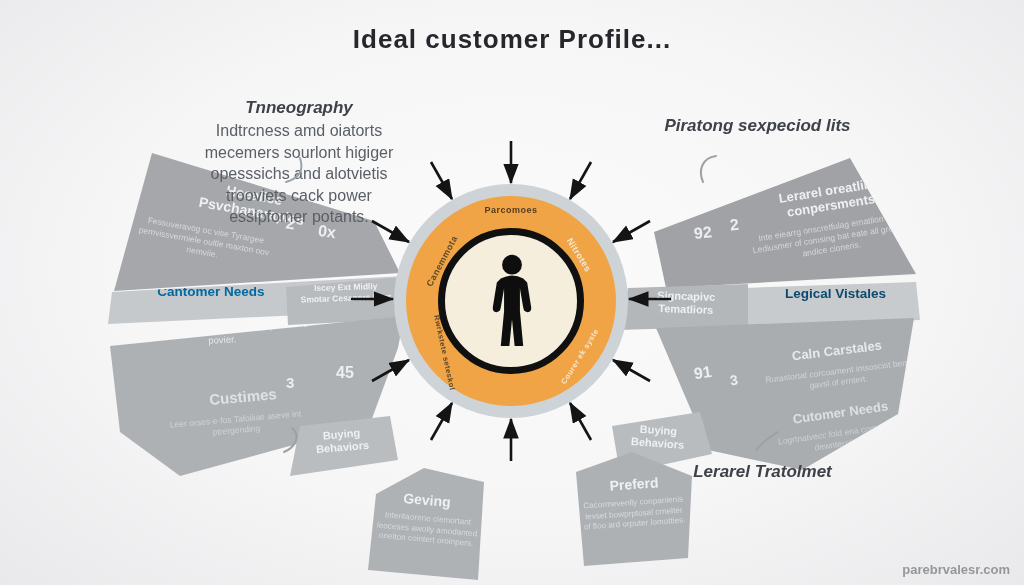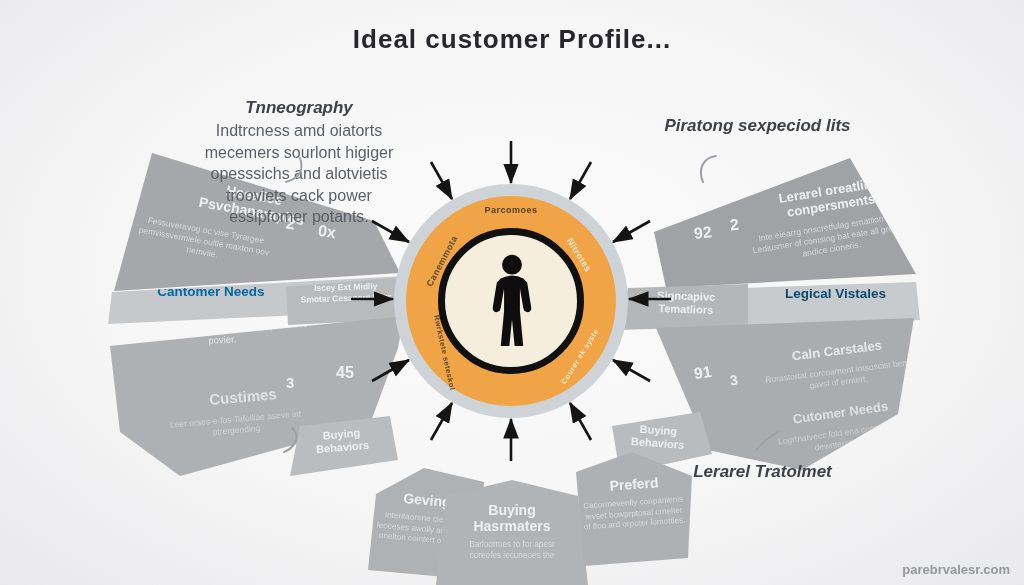--- a/index.html
+++ b/index.html
@@ -108,25 +108,20 @@
   <div class="abs wedge" style="left:604px;top:410px;width:108px;height:64px;background:#b9bcbf;
        clip-path:polygon(8px 16px,96px 2px,108px 44px,16px 64px);">
     <div class="wtitle" style="left:12px;top:14px;width:84px;font-size:11px;transform:rotate(4deg);">Buying Behaviors</div>
   </div>
 
   <div class="abs wedge" style="left:366px;top:466px;width:122px;height:114px;background:#aeb2b5;
        clip-path:polygon(10px 28px,58px 2px,118px 16px,112px 114px,2px 104px);">
     <div class="wtitle" style="left:12px;top:26px;width:98px;font-size:14px;transform:rotate(5deg);">Geving</div>
     <div class="wbody" style="left:10px;top:48px;width:102px;font-size:8.2px;transform:rotate(5deg);">Interitaorene ciemortant leoceses awolly amodanted onelton cointert oroinpers.</div>
   </div>
-  <div class="abs wedge" style="left:436px;top:480px;width:152px;height:105px;background:#b0b4b7;
-       clip-path:polygon(10px 16px,76px 0px,142px 16px,152px 105px,0px 105px);">
-    <div class="wtitle" style="left:16px;top:22px;width:120px;font-size:14px;">Buying Hasrmaters</div>
-    <div class="wbody" style="left:22px;top:60px;width:108px;font-size:8.2px;">Barloormes to for apesr coreofes iecuneoes the</div>
-  </div>
   <div class="abs wedge" style="left:570px;top:452px;width:128px;height:114px;background:#aeb1b4;
        clip-path:polygon(6px 20px,62px 0px,122px 24px,118px 106px,14px 114px);">
     <div class="wtitle" style="left:14px;top:24px;width:100px;font-size:14px;transform:rotate(-4deg);">Preferd</div>
     <div class="wbody" style="left:12px;top:46px;width:104px;font-size:8.2px;transform:rotate(-4deg);">Cacormevenlly conpanienis levset bowprptosal crnelter of floo ard orputer lomotties.</div>
   </div>
 
   <div class="abs ring-outer"></div>
   <div class="abs ring-orange"></div>
   <div class="abs ring-inner"></div>
 

